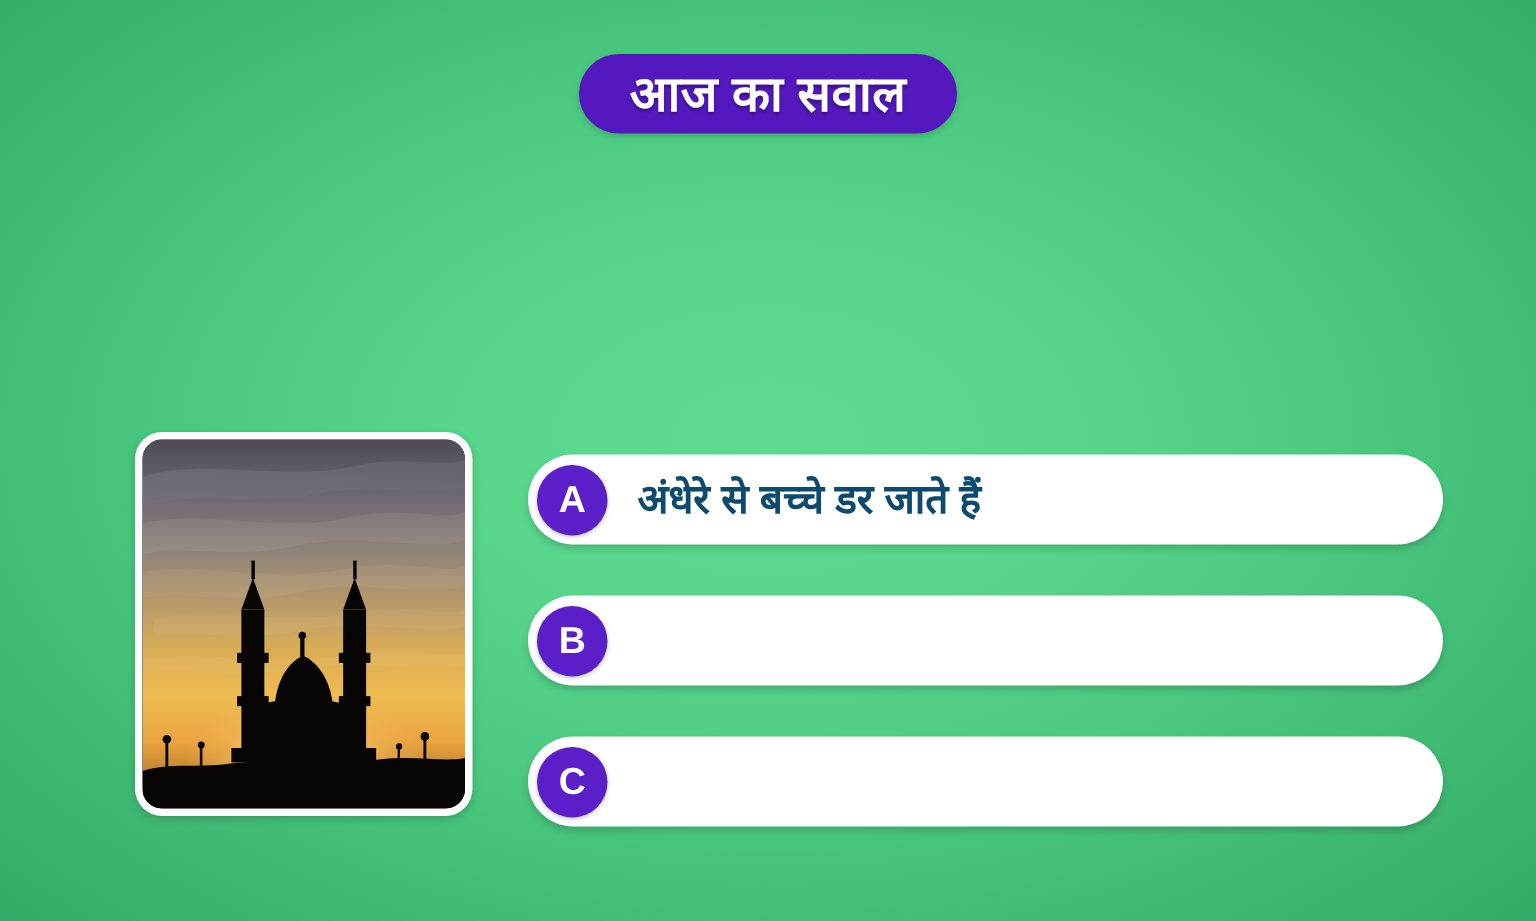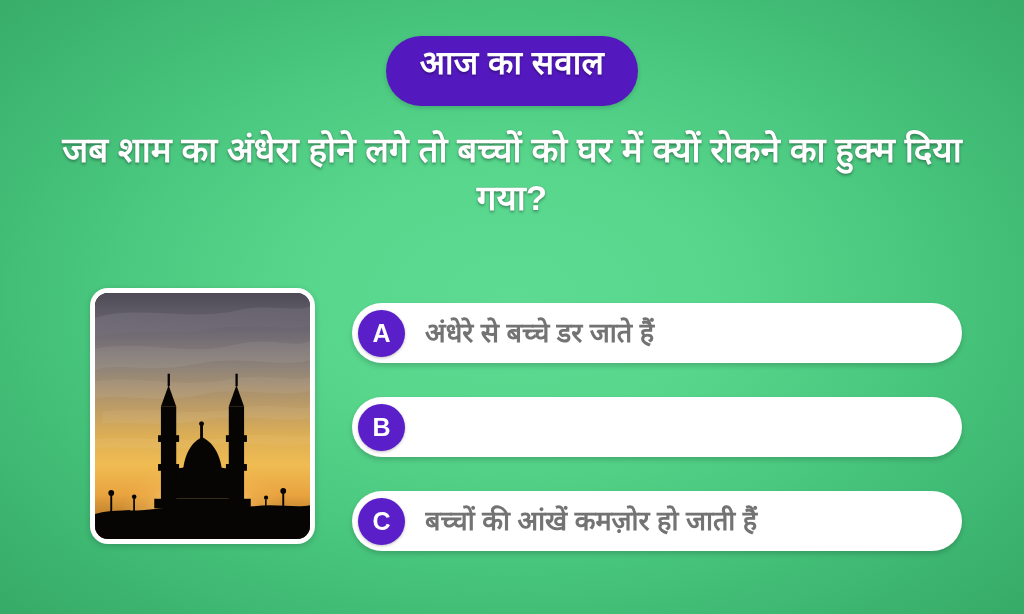--- a/index.html
+++ b/index.html
@@ -35,21 +35,21 @@
     top: 36px;
     left: 0;
     width: 1024px;
     display: flex;
     justify-content: center;
   }
   .header-badge {
     background: #5318BE;
     color: #ffffff;
     border-radius: 40px;
-    padding: 6px 34px 23px 34px;
+    padding: 6px 34px 6px 34px;
     font-size: 33px;
     font-weight: bold;
     line-height: 1.25;
     letter-spacing: 0.3px;
     text-shadow: 0 2px 2px rgba(0,0,0,0.28);
     box-shadow: 0 2px 5px rgba(0,0,0,0.16);
     white-space: nowrap;
   }
 
   
@@ -128,38 +128,37 @@
     font-weight: bold;
     display: flex;
     align-items: center;
     justify-content: center;
     box-shadow: 0 1px 3px rgba(0,0,0,0.25);
   }
   .option-text {
     flex: 1 1 auto;
     margin-left: 20px;
     padding-right: 24px;
-    color: #737373;
+    color: #0c4a6e;
     font-size: 27px;
     font-weight: bold;
     line-height: 1.2;
     white-space: nowrap;
     overflow: hidden;
   }
 </style>
 </head>
 <body>
 
 <div class="quiz-stage">
 
   <div class="header-badge-row">
     <div class="header-badge">आज का सवाल</div>
   </div>
 
-  <div class="question-block">जब शाम का अंधेरा होने लगे तो बच्चों को घर में क्यों रोकने का हुक्म दिया गया?</div>
 
   <div class="body-area">
 
     <div class="thumb-frame">
       <div class="thumb-photo">
         <svg class="sky-svg" viewBox="0 0 225 256" preserveAspectRatio="none">
           <defs>
             <linearGradient id="skyGrad" x1="0" y1="0" x2="0" y2="1">
               <stop offset="0%" stop-color="#4E4B57"></stop>
               <stop offset="14%" stop-color="#6A6571"></stop>
@@ -236,18 +235,17 @@
         <div class="option-letter">A</div>
         <div class="option-text">अंधेरे से बच्चे डर जाते हैं</div>
       </div>
 
       <div class="option-pill">
         <div class="option-letter">B</div>
       </div>
 
       <div class="option-pill">
         <div class="option-letter">C</div>
-        <div class="option-text">बच्चों की आंखें कमज़ोर हो जाती हैं</div>
       </div>
 
     </div>
   </div>
 </div>
 
 </body></html>

